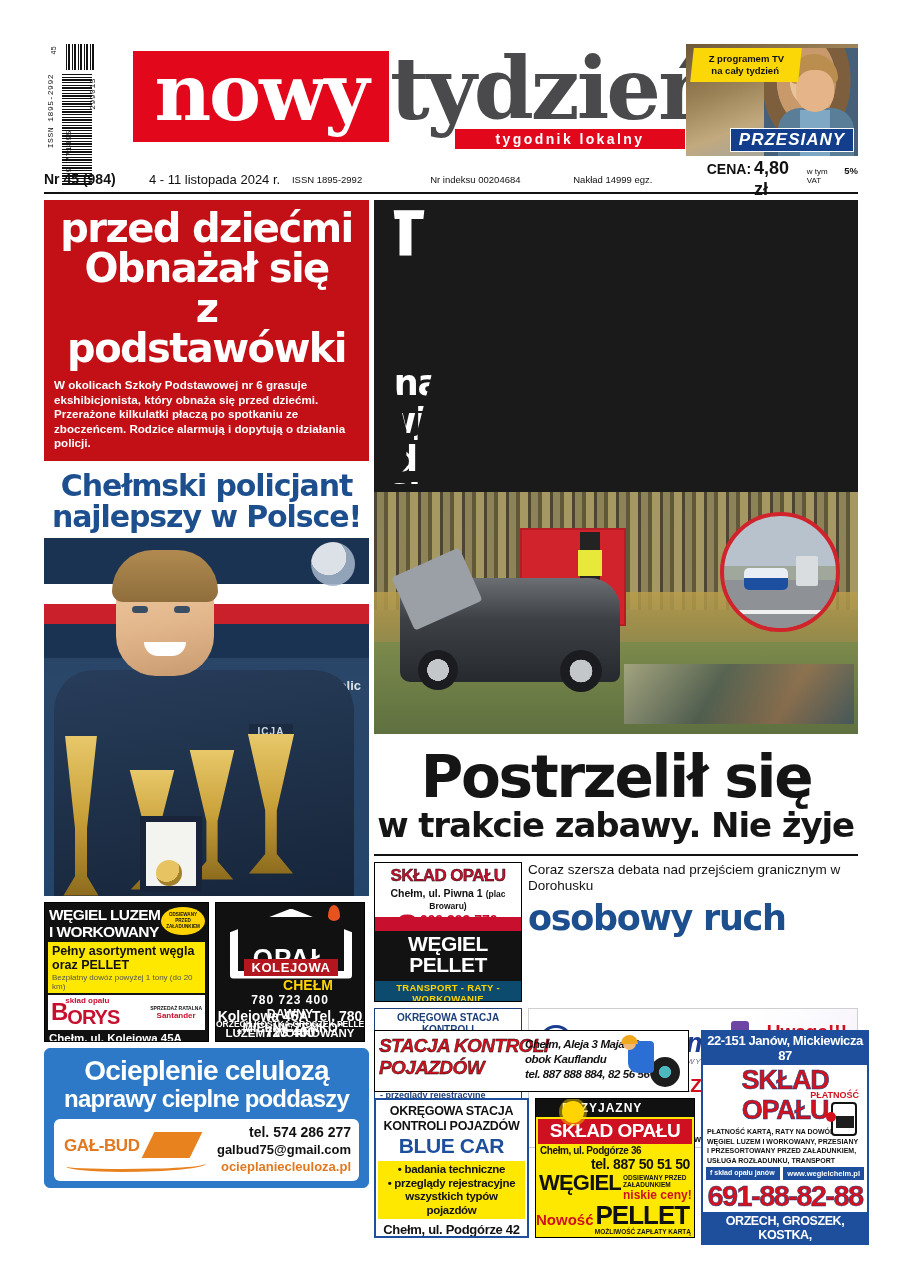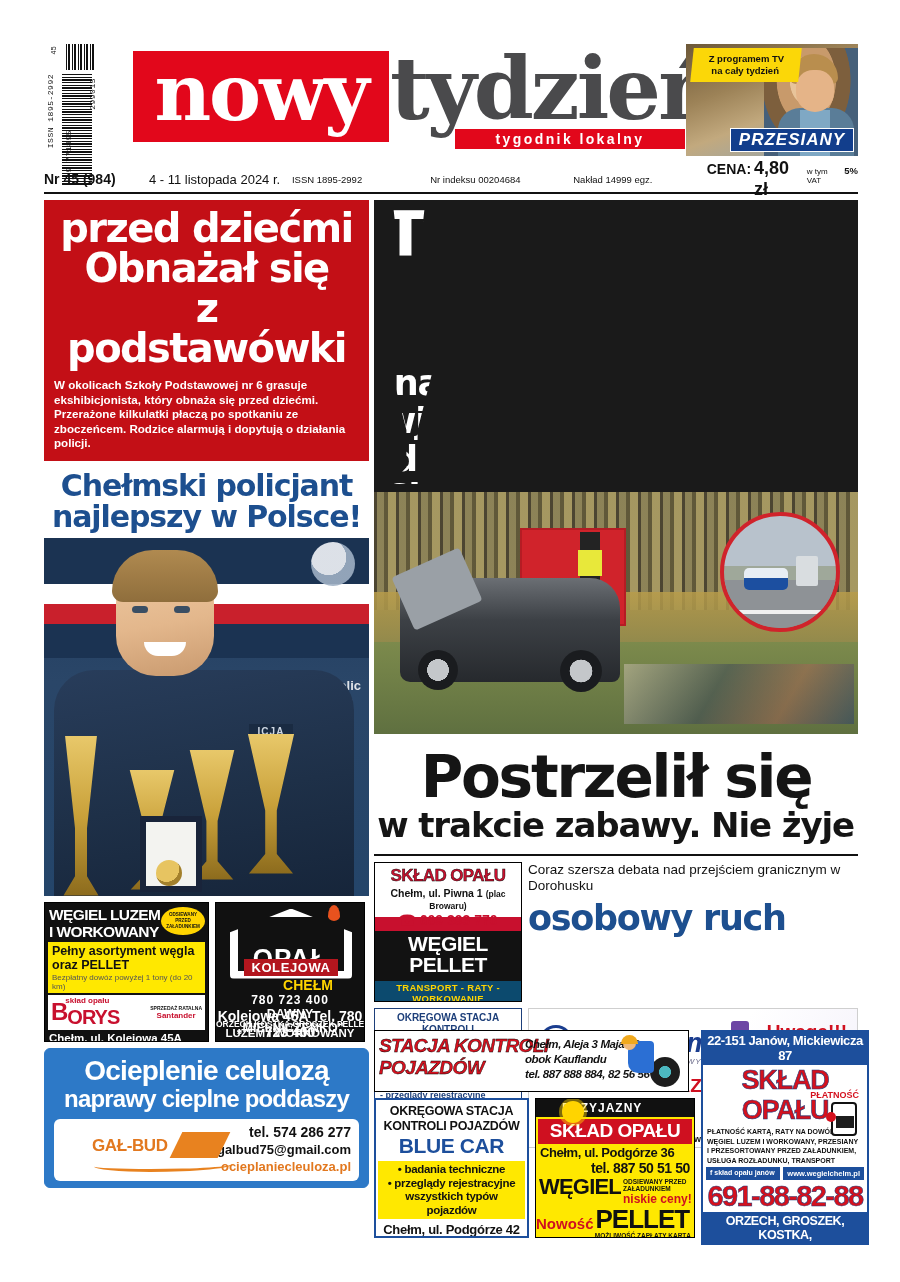--- a/index.html
+++ b/index.html
@@ -243,21 +243,21 @@
   .op-l2 { position:absolute; left:0; top:116px; width:100%; text-align:center; font-size:8.5px; font-weight:700; color:#fff; }
   .op-l3 { position:absolute; left:0; top:124px; width:100%; text-align:center; font-size:11.5px; font-weight:700; color:#fff; }
   .op-l4 { position:absolute; left:0; bottom:1px; width:100%; text-align:center; font-size:14px; font-weight:700; color:#fff; }
   .op-fire { position:absolute; right:24px; top:2px; width:12px; height:16px; background:#e8521e;
     border-radius:50% 50% 50% 50% / 70% 70% 30% 30%; }
 
   .ad-galbud { width:325px; height:140px; background:#2d79c7; border:1px solid #2d79c7; border-radius:6px; }
   .gb-t1 { text-align:center; color:#fff; font-weight:700; font-size:28px; line-height:30px; padding-top:7px; letter-spacing:-.8px;}
   .gb-t2 { text-align:center; color:#fff; font-weight:700; font-size:24px; line-height:26px; letter-spacing:-.8px;}
   .gb-card { margin:7px 9px 0; background:#fff; border-radius:6px; height:62px; display:flex; align-items:center; padding:0 8px;}
-  .gb-logo { width:150px; position:relative; height:56px;margin-left:28px; }
+  .gb-logo { width:150px; position:relative; height:56px; }
   .gb-logo .nm { position:absolute; left:2px; top:14px; font-size:17px; font-weight:700; color:#e2781f; letter-spacing:-.4px;}
   .gb-roof { position:absolute; left:86px; top:10px; width:48px; height:26px; background:#e8821f;
     transform: skewX(-26deg); }
   .gb-swoosh { position:absolute; left:4px; top:36px; width:140px; height:14px;
     border-bottom:3px solid #e8821f; border-radius: 0 0 60% 40%; }
   .gb-info { margin-left:auto; text-align:right; }
   .gb-info .a { font-size:14px; font-weight:700; color:#111; line-height:17px; }
   .gb-info .b { font-size:13px; font-weight:700; color:#111; line-height:17px; }
   .gb-info .c { font-size:13px; font-weight:700; color:#e2781f; line-height:17px; }
 
@@ -282,21 +282,21 @@
   .bc-a { text-align:center; font-size:13px; font-weight:700; color:#111; margin-top:3px; letter-spacing:-.3px;}
   .bc-h { text-align:center; font-size:10px; font-weight:700; color:#111; }
 
   .ad-przyj { width:160px; height:140px; background:#ffe800; border:1px solid #000; }
   .pz-top { background:#111; height:18px; position:relative; }
   .pz-top span { color:#fff; font-size:12px; font-weight:700; position:absolute; left:26px; top:2px; letter-spacing:1px;}
   .pz-sun { position:absolute; right:26px; top:-2px; width:22px; height:22px; border-radius:50%; background:#ffd400;
     box-shadow: 0 0 0 3px rgba(255,212,0,.45); }
   .pz-red { background:#cf1020; margin:2px 2px 0; text-align:center; color:#fff; font-weight:700; font-size:19px;
     letter-spacing:-.5px; padding:1px 0 2px; }
-  .pz-addr { font-size:13px; font-weight:700; color:#111; padding-left:4px; margin-top:1px; letter-spacing:-.4px;}
+  .pz-addr { font-size:10px; font-weight:700; color:#111; padding-left:4px; margin-top:1px; letter-spacing:-.4px;}
   .pz-tel { font-size:14px; font-weight:700; color:#111; text-align:right; padding-right:4px; letter-spacing:-.4px;}
   .pz-w { font-size:22px; font-weight:700; color:#111; letter-spacing:-.8px; padding-left:3px; line-height:22px;}
   .pz-odsiew { font-size:6.5px; font-weight:700; color:#111; }
   .pz-cheap { font-size:12px; font-weight:700; color:#cf1020; }
   .pz-nowosc { font-size:15px; font-weight:700; color:#cf1020; }
   .pz-pellet { font-size:26px; font-weight:700; color:#111; letter-spacing:-1px; line-height:26px;}
   .pz-karta { font-size:6.5px; font-weight:700; color:#111; text-align:right; padding-right:3px;}
 
   .ad-janow { width:168px; height:215px; background:#fff; border:2px solid #1d4f9c; }
   .jn-h { background:#1d4f9c; color:#fff; text-align:center; font-size:13px; font-weight:700; padding:1px 0 2px; letter-spacing:-.4px;}

